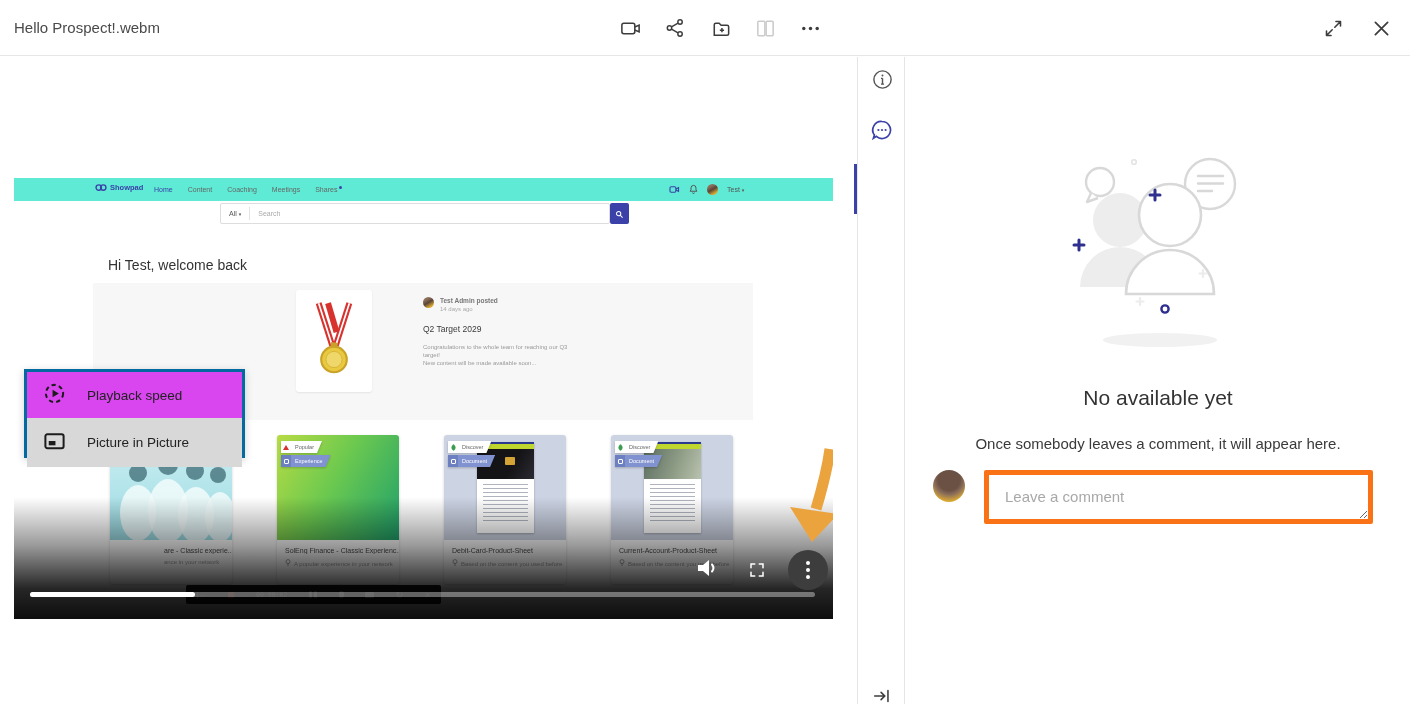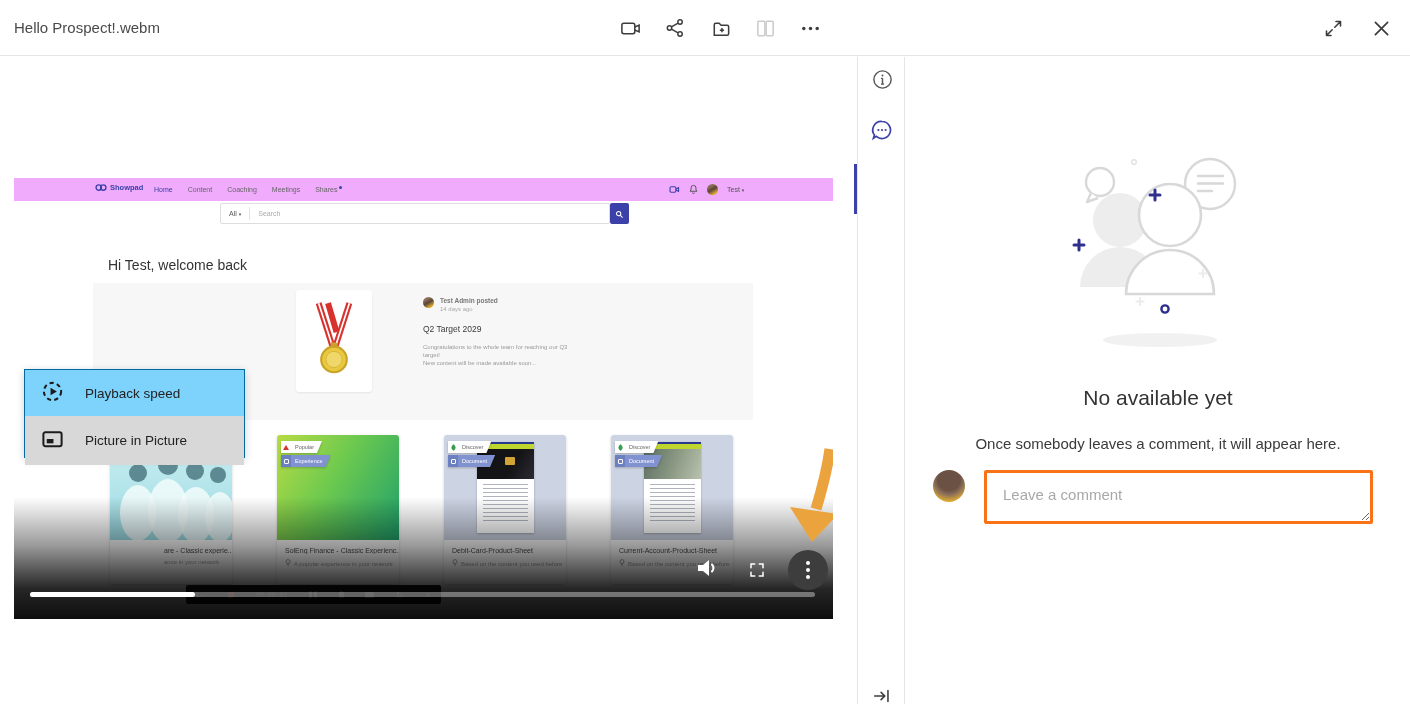--- a/index.html
+++ b/index.html
@@ -13,21 +13,21 @@
   .file-title { position:absolute; left:14px; top:0; line-height:56px; font-size:15px; color:#4a4a4a; }
   .topbar-center { position:absolute; left:617px; top:0; height:56px; display:flex; align-items:center; gap:19px; }
   .topbar-right  { position:absolute; right:16px; top:0; height:56px; display:flex; align-items:center; gap:22px; }
   .tb-btn { width:26px; height:26px; display:flex; align-items:center; justify-content:center; cursor:pointer; background:none; border:none; }
   .tb-btn svg { display:block; }
 
   
   .video-frame { position:absolute; left:14px; top:57px; width:819px; height:562px; background:#fff; overflow:hidden; }
 
   
-  .sp-nav { position:absolute; left:0; top:121px; width:819px; height:23px; background:#f0abfc; }
+  .sp-nav { position:absolute; left:0; top:121px; width:819px; height:23px; background:#5eead4; }
   .sp-logo { position:absolute; left:81px; top:5px; display:flex; align-items:center; gap:3px; color:#3B41A8; font-size:7.5px; font-weight:bold; }
   .sp-links { position:absolute; left:140px; top:0; height:23px; display:flex; align-items:center; gap:15px; font-size:7px; color:#666; }
   .sp-links .lnk.active { color:#3B41A8; }
   .sp-dot { display:inline-block; width:3px; height:3px; border-radius:50%; background:#3B41A8; margin-left:2px; vertical-align:top; }
   .sp-right { position:absolute; left:655px; top:0; height:23px; display:flex; align-items:center; gap:9px; font-size:7px; color:#555; }
   .sp-avatar { width:11px; height:11px; border-radius:50%; background:linear-gradient(150deg,#8c6f5a 25%,#5b4436 50%,#d9a833 80%); }
   .sp-searchrow { position:absolute; left:0; top:144px; width:819px; height:26px; }
   .sp-searchbox { position:absolute; left:206px; top:2px; width:390px; height:21px; border:1px solid #ddd; border-radius:2px; background:#fff;
                   display:flex; align-items:center; font-size:7px; color:#555; }
   .sp-filter { padding:0 8px; border-right:1px solid #e3e3e3; height:13px; display:flex; align-items:center; gap:2px; }
@@ -101,22 +101,22 @@
   .seekbar-fill { position:absolute; left:0; top:0; height:5px; width:165px; background:#fff; border-radius:3px; }
   .pc-btn { position:absolute; z-index:6; background:none; border:none; cursor:pointer; padding:0; }
   .pc-volume { left:681px; top:499px; }
   .pc-full { left:734px; top:504px; }
   .pc-kebab { left:774px; top:493px; width:40px; height:40px; border-radius:50%; background:#3d3d3d;
               display:flex; align-items:center; justify-content:center; }
   .kebab-dots { display:flex; flex-direction:column; gap:3px; }
   .kebab-dots span { width:4px; height:4px; border-radius:50%; background:#fff; }
 
   
-  .ctx-menu { position:absolute; left:10px; top:312px; width:221px; height:89px; background:#7dd3fc;
-              border:1px solid #0369a1; z-index:8; box-shadow:0 2px 8px rgba(0,0,0,.18); }
+  .ctx-menu { position:absolute; left:10px; top:312px; width:221px; height:89px; background:#d946ef;
+              border:3px solid #0369a1; z-index:8; box-shadow:0 2px 8px rgba(0,0,0,.18); }
   .ctx-item { height:46px; display:flex; align-items:center; padding-left:16px; gap:21px; font-size:13.5px; color:#222; cursor:pointer; }
   .ctx-item.hover { height:49px; background:#d8d8d8; }
 
   
   .arrow-ann { position:absolute; left:760px; top:380px; z-index:9; pointer-events:none; }
 
   
   .tabstrip { position:absolute; left:857px; top:57px; width:48px; height:647px; background:#fff;
               border-left:1px solid #e5e5e5; border-right:1px solid #e5e5e5; z-index:20; }
   .tab-btn { position:absolute; left:12px; width:24px; height:24px; background:none; border:none; cursor:pointer;
@@ -125,21 +125,21 @@
   .tab-indicator { position:absolute; left:854px; top:164px; width:3px; height:50px; background:#3B41A8; z-index:21; }
 
   
   .comments { position:absolute; left:906px; top:57px; width:504px; height:647px; background:#fff; }
   .illu { position:absolute; left:164px; top:95px; }
   .empty-title { position:absolute; left:0; top:329px; width:504px; text-align:center; font-size:21px; color:#333; font-weight:400; }
   .empty-sub { position:absolute; left:0; top:372px; width:504px; text-align:center; font-size:15px; color:#3a3a3a;margin-top:6px; }
   .comment-row { position:absolute; left:27px; top:413px; display:flex; gap:19px; }
   .commenter-avatar { width:32px; height:32px; border-radius:50%; flex:0 0 auto;
                       background:radial-gradient(circle at 50% 30%, #6b5143 0 40%, #8c6f5a 55%, #d9a833 78%, #e3b84a 100%); }
-  .comment-input { width:389px; height:54px; border:3px solid #f97316; border-radius:2px; resize:both;
+  .comment-input { width:389px; height:54px; border:5px solid #f97316; border-radius:2px; resize:both;
                    font-family:"Liberation Sans", sans-serif; font-size:15px; color:#333; padding:13px 16px; outline:none; }
   .comment-input::placeholder { color:#a8a8a8; }
 </style>
 </head>
 <body>
 
 <div class="app">
 
   <header class="topbar">
     <div class="file-title">Hello Prospect!.webm</div>

